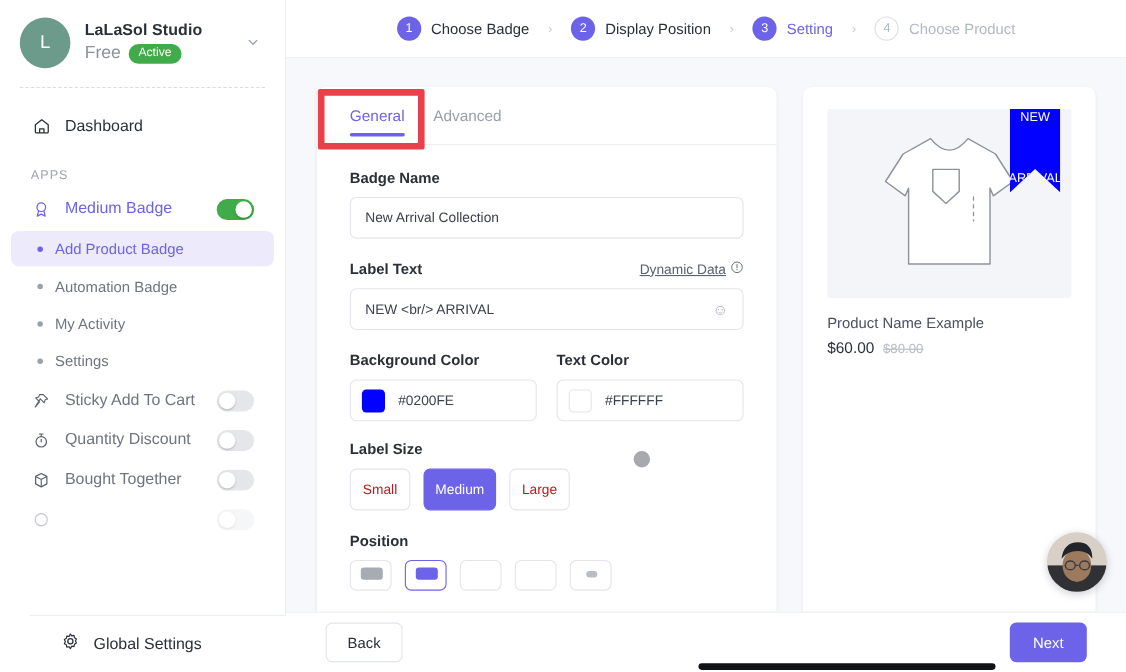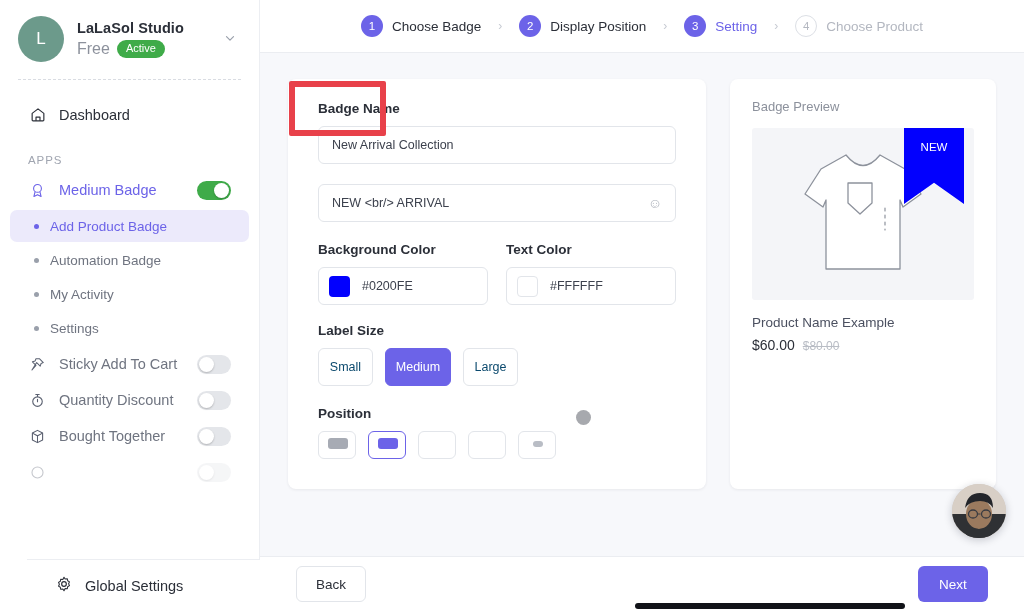--- a/index.html
+++ b/index.html
@@ -161,21 +161,21 @@
 
   .cursor-dot {
     width: 15px; height: 15px; border-radius: 50%;
     background: #a7a9ae; position: absolute; left: 576px; top: 410px; z-index: 30;
   }
 
   .size-row { display: flex; gap: 12px; }
   .size-btn {
     width: 55px; height: 38px; border: 1px solid #e2e5ea; border-radius: 6px;
     display: flex; align-items: center; justify-content: center;
-    font-size: 12.5px; color: #0c4a6e; cursor: pointer; background: #fff;
+    font-size: 12.5px; color: #b91c1c; cursor: pointer; background: #fff;
   }
   .size-btn.sel { background: #6c63e8; color: #fff; border-color: #6c63e8; width: 66px; }
 
   .pos-row { display: flex; gap: 12px; }
   .pos-box {
     width: 38px; height: 28px; border: 1px solid #e2e5ea; border-radius: 6px;
     background: #fff; position: relative; cursor: pointer; overflow: hidden;
   }
   .pos-box.sel { border-color: #6c63e8; }
   .pos-mark {
@@ -185,23 +185,22 @@
   .pos-box.sel .pos-mark { background: #6c63e8; }
   .pos-mark.small { width: 10px; height: 6px; left: 14px; top: 9px; background: #b9bdc5; }
 
   
   .preview-card { flex: 1; padding: 20px 22px 22px 22px; }
   .pv-title { font-size: 13px; color: #8c919c; margin-bottom: 14px; }
   .pv-image {
     background: #f4f5f8; border-radius: 3px; height: 172px; position: relative; overflow: hidden;
   }
   .ribbon {
-    position: absolute; right: 10px; top: 0; width: 60px; height: 76px;
+    position: absolute; right: 10px; top: 0; width: 46px; height: 76px;
     display: flex; flex-direction: column; align-items: center; justify-content: flex-start;
-    padding-top: 11px;
     clip-path: polygon(0 0, 100% 0, 100% 100%, 50% 72%, 0 100%);
     font-size: 11.5px; line-height: 1.45; text-align: center; gap: 38px;
   }
   .pv-name { font-size: 13.5px; color: #4b5060; margin-top: 15px; }
   .pv-price { margin-top: 7px; font-size: 14px; color: #2b2f38; }
   .pv-price .old { color: #b9bdc5; text-decoration: line-through; font-size: 12px; margin-left: 4px; }
 
   
   .footer {
     position: absolute; left: 0; right: 0; bottom: 0; height: 55px;
@@ -392,31 +391,47 @@
       <span class="step-sep">›</span>
       <div class="step inactive">
         <span class="num">4</span>
         <span class="txt">Choose Product</span>
       </div>
     </div>
 
     <div class="content">
 
       <div class="card form-card">
+        <div class="tabs">
+          <div class="tab active">General</div>
+          <div class="tab">Advanced</div>
+        </div>
 
         <div class="form-body">
 
           <div class="field">
             <span class="f-label">Badge Name</span>
             <div class="inp">
               <span class="val">New Arrival Collection</span>
             </div>
           </div>
 
           <div class="field">
+            <div class="label-row">
+              <span class="f-label" style="margin:0">Label Text</span>
+              <span class="dyn">
+                <span>Dynamic Data</span>
+                <span>
+                  <svg width="12" height="12" viewBox="0 0 16 16" fill="none">
+                      <circle cx="8" cy="8" r="6.4" stroke="#5a6070" stroke-width="1.1"></circle>
+                      <path d="M8 4.6v4M8 10.6v.6" stroke="#5a6070" stroke-width="1.1" stroke-linecap="round"></path>
+                    </svg>
+                </span>
+              </span>
+            </div>
             <div class="inp">
               <span class="val">NEW &lt;br/&gt; ARRIVAL</span>
               <span class="emoji-btn">☺</span>
             </div>
           </div>
 
           <div class="two-col">
             <div class="col">
               <span class="f-label">Background Color</span>
               <div class="color-inp">
@@ -456,21 +471,20 @@
               <div class="pos-box">
                   <span class="pos-mark small"></span>
                 </div>
             </div>
           </div>
 
         </div>
       </div>
 
       <div class="card preview-card">
-        <div class="pv-title">Badge Preview</div>
         <div class="pv-image">
           <svg width="210" height="172" viewBox="0 0 210 172" style="position:absolute;left:50%;transform:translateX(-50%)">
             <path d="M63 41 L88 27 q17 21 34 0 L147 41 l16 25 -18 13 -3 -7 v69 H68 V72 l-3 7 -18 -13 z" fill="#ffffff" stroke="#8d929c" stroke-width="1.3" stroke-linejoin="round"></path>
             <path d="M90 55 h24 v20 l-12 11 -12 -11 z" fill="none" stroke="#8d929c" stroke-width="1.3" stroke-linejoin="round"></path>
             <path d="M127 80 v22" stroke="#8d929c" stroke-width="1.2" stroke-linecap="round" stroke-dasharray="3 4"></path>
           </svg>
           <div class="ribbon" id="ribbon" style="background: rgb(2, 0, 254); color: rgb(255, 255, 255);">
             <span>NEW</span>
             <span>ARRIVAL</span>
           </div>

